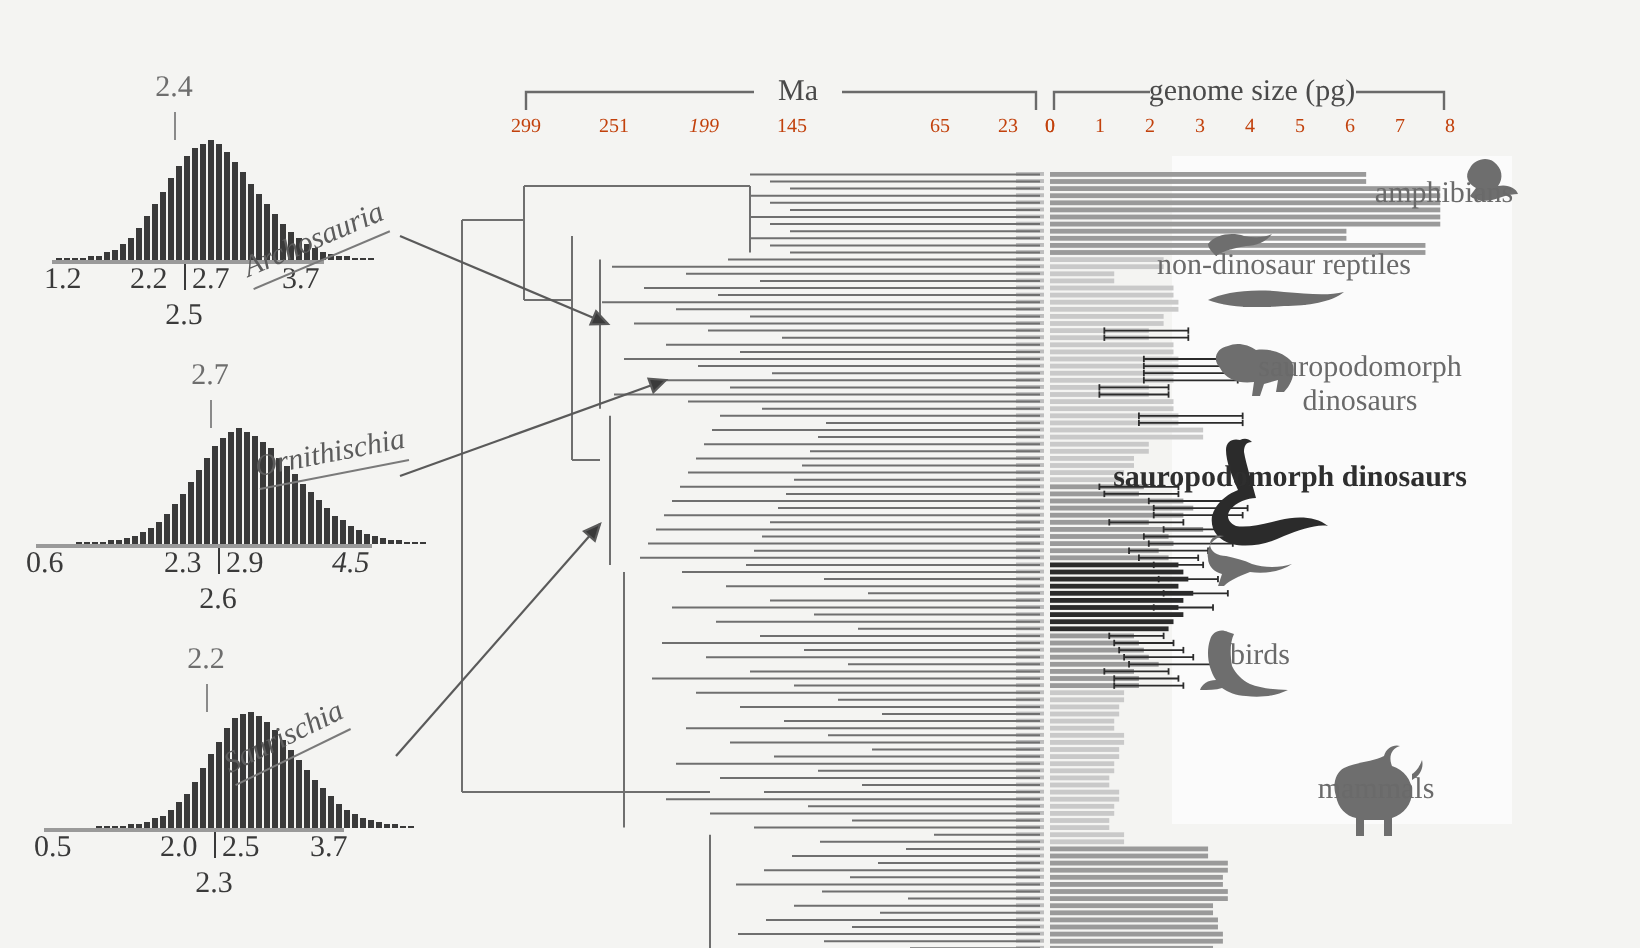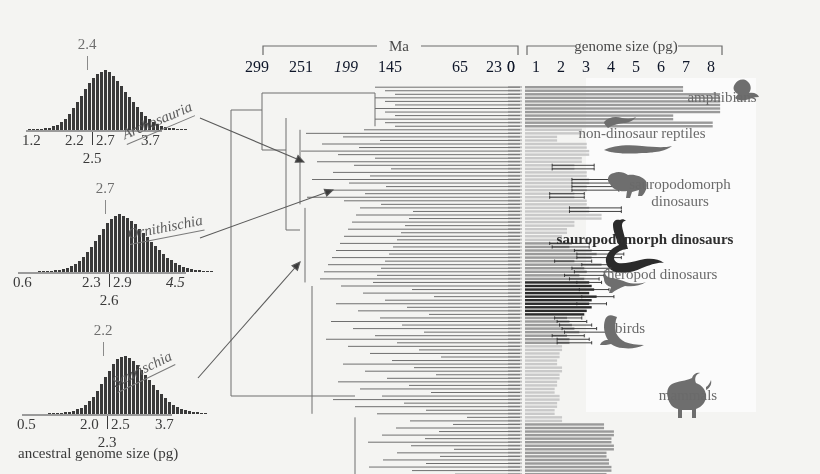--- a/index.html
+++ b/index.html
@@ -28,21 +28,21 @@
   .hist-mid{position:absolute;font-size:15px;color:#3a3a3a;text-align:center;width:60px;}
   .hist-midbar{position:absolute;width:1px;height:13px;background:#3a3a3a;}
   .clade-name{
     position:absolute;font-size:15px;font-style:italic;color:#5c5c5c;
     white-space:nowrap;border-bottom:1px solid #7a7a7a;padding-bottom:1px;
     transform-origin:left bottom;
   }
   .xlabel{position:absolute;font-size:15px;color:#3a3a3a;white-space:nowrap;}
 
   
-  .axis-tick-lab{position:absolute;font-size:16px;color:#0f172a;text-align:left;width:36px;}
+  .axis-tick-lab{position:absolute;font-size:10px;color:#c2410c;text-align:center;width:36px;}
   .axis-title{position:absolute;font-size:15px;color:#4a4a4a;text-align:center;white-space:nowrap;}
 
   
   .grp-label{position:absolute;font-size:15px;color:#6a6a6a;white-space:nowrap;line-height:17px;}
   .grp-label.dark{color:#2e2e2e;font-weight:bold;}
 
   svg{display:block;}
 </style>
 </head>
 <body>
@@ -211,21 +211,20 @@
     <div class="hist-axis" style="left:12px;top:92px;width:150px;"></div>
     <div class="hist-lab" style="left:7px;top:94px;">0.5</div>
     <div class="hist-lab" style="left:70px;top:94px;">2.0</div>
     <div class="hist-midbar" style="left:97px;top:94px;"></div>
     <div class="hist-lab" style="left:101px;top:94px;">2.5</div>
     <div class="hist-lab" style="left:145px;top:94px;">3.7</div>
     <div class="hist-mid" style="left:67px;top:112px;">2.3</div>
   </div>
   <div class="clade-name" style="left:118px;top:374px;transform:rotate(-26deg);">Saurischia</div>
 
-  <div class="xlabel" style="left:18px;top:445px;">ancestral genome size (pg)</div>
 
   <svg class="abs" style="left:0;top:0;" width="820" height="62">
 
     <path d="M263,55 L263,46 L377,46" fill="none" stroke="#6a6a6a" stroke-width="1.2"></path>
 
     <path d="M421,46 L518,46 L518,55" fill="none" stroke="#6a6a6a" stroke-width="1.2"></path>
 
     <path d="M527,55 L527,46 L575,46" fill="none" stroke="#6a6a6a" stroke-width="1.2"></path>
 
     <path d="M678,46 L722,46 L722,55" fill="none" stroke="#6a6a6a" stroke-width="1.2"></path>
@@ -899,21 +898,20 @@
         <div>non-dinosaur reptiles</div>
       </div>
       <div class="grp-label" style="left: 680px; top: 176px; transform: translateX(-50%); text-align: center;">
         <div>sauropodomorph</div>
         <div>dinosaurs</div>
       </div>
       <div class="grp-label dark" style="left: 645px; top: 231px; transform: translateX(-50%); text-align: center;">
         <div>sauropodomorph dinosaurs</div>
       </div>
       <div class="grp-label" style="left: 660px; top: 266px; transform: translateX(-50%); text-align: center;">
-        <div>theropod dinosaurs</div>
       </div>
       <div class="grp-label" style="left: 630px; top: 320px; transform: translateX(-50%); text-align: center;">
         <div>birds</div>
       </div>
       <div class="grp-label" style="left: 688px; top: 387px; transform: translateX(-50%); text-align: center;">
         <div>mammals</div>
       </div>
     </div>
 
 </div>

